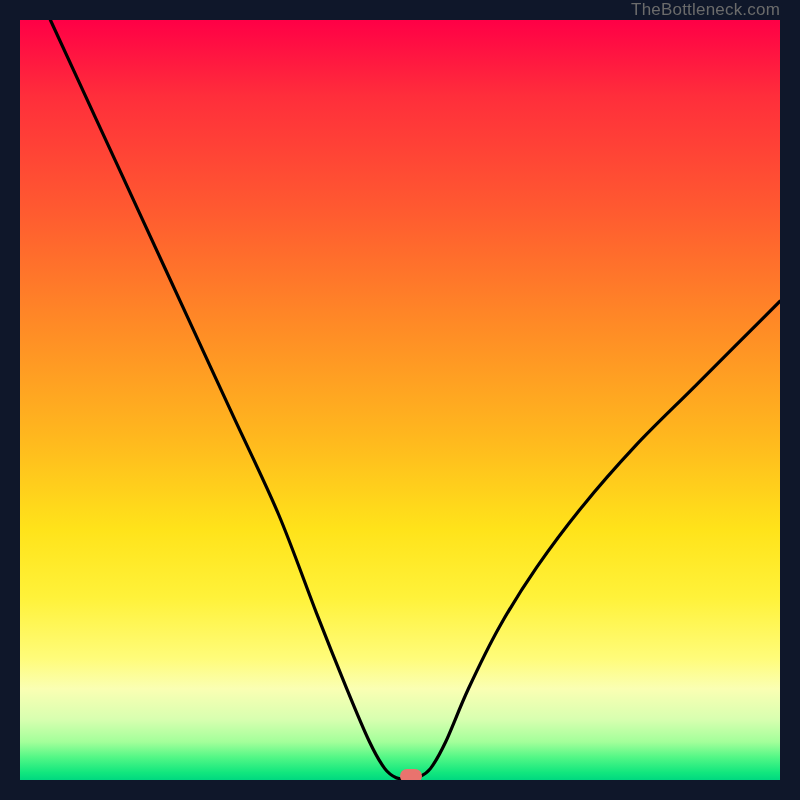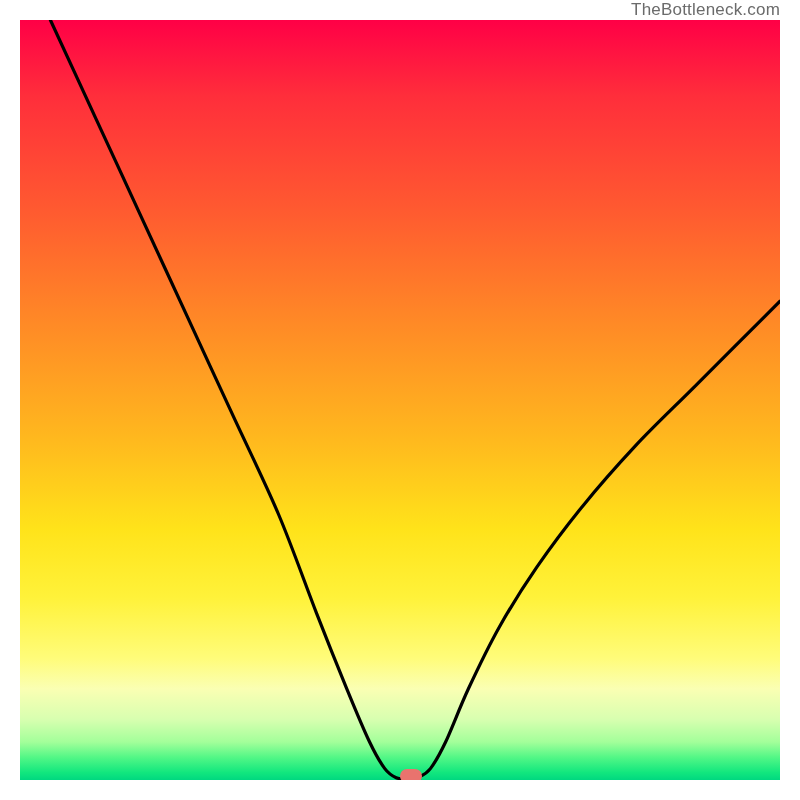--- a/index.html
+++ b/index.html
@@ -7,21 +7,21 @@
     padding: 0;
     width: 800px;
     height: 800px;
     background: #000;
     font-family: Arial, Helvetica, sans-serif;
   }
   .frame {
     position: relative;
     width: 800px;
     height: 800px;
-    background: #ffffff;
+    background: #0f172a;
   }
   .plot {
     position: absolute;
     left: 20px;
     top: 20px;
     width: 760px;
     height: 760px;
     overflow: hidden;
   }
   .gradient {

